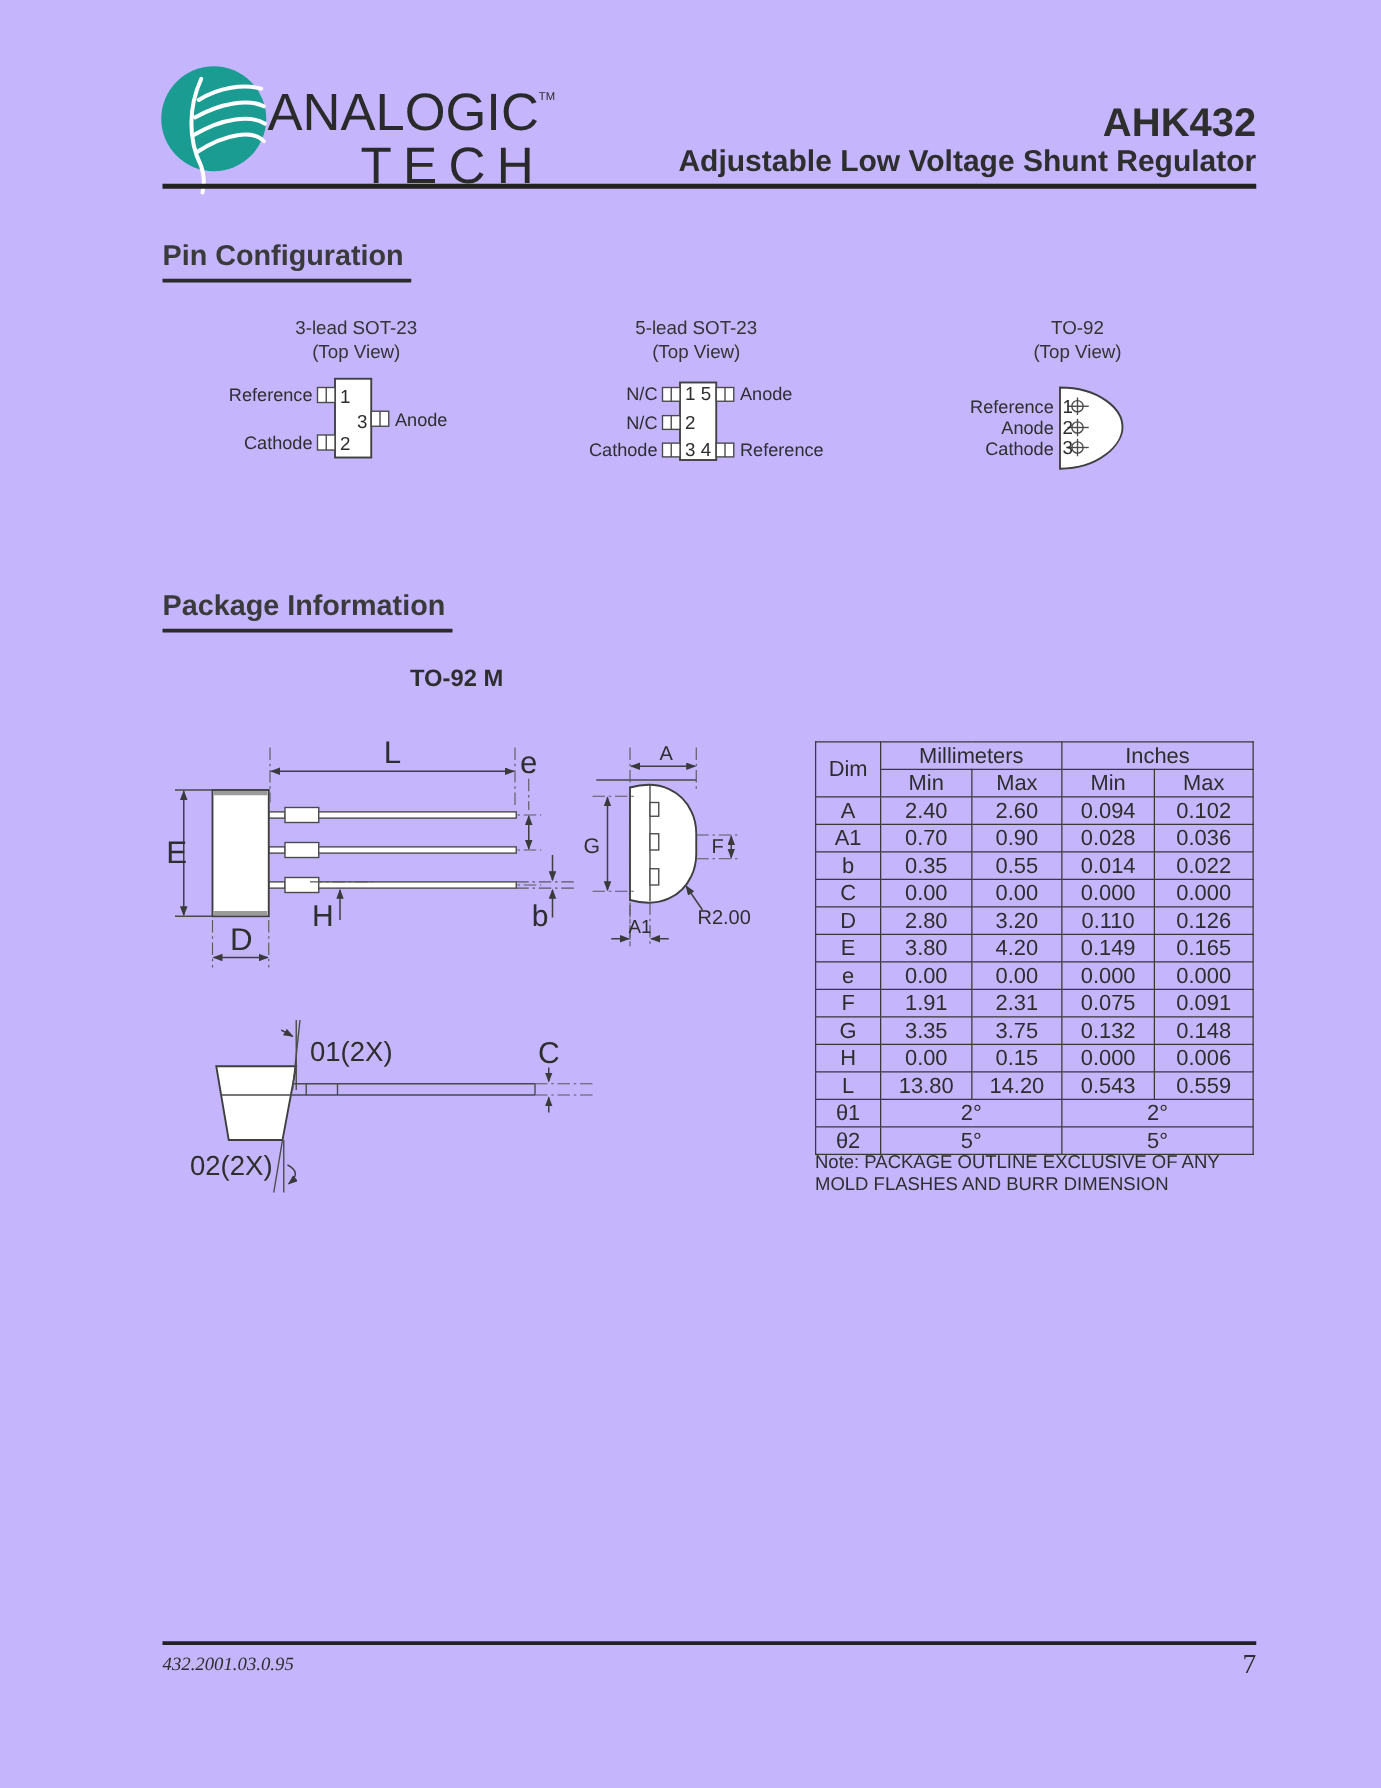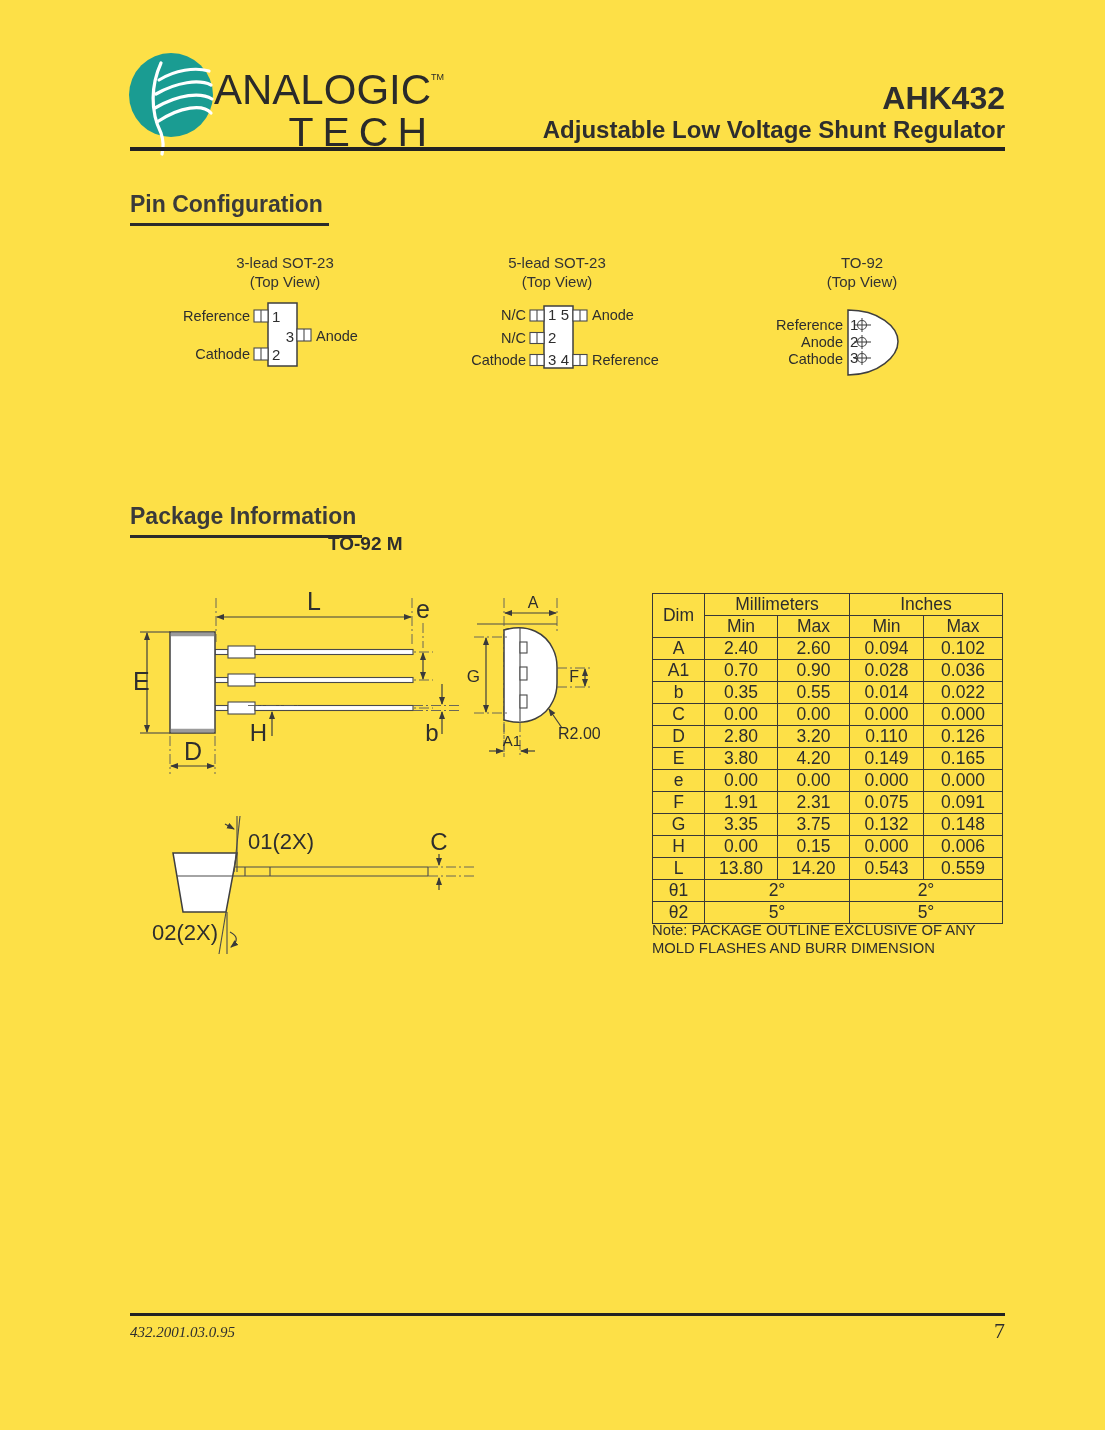--- a/index.html
+++ b/index.html
@@ -1,19 +1,19 @@
 <!DOCTYPE html>
 <html><head>
 <meta charset="utf-8">
 <style>
   * { margin:0; padding:0; box-sizing:border-box; }
   body { background:#e8e8e8; }
   .page {
     position:relative; width:1105px; height:1430px; margin:0 auto;
-    background:#fde047; font-family:"Liberation Sans", sans-serif; color:#333;
+    background:#c4b5fd; font-family:"Liberation Sans", sans-serif; color:#333;
     overflow:hidden;
   }
   .abs { position:absolute; }
 
   
   .logo-circle { left:129px; top:53px; width:84px; height:84px; }
   .logo-word { left:214px; top:55px; width:226px; text-align:left; }
   .logo-line1 { font-size:42px; font-weight:400; color:#2a2a2a; letter-spacing:0px; line-height:44px; }
   .logo-tm { font-size:9px; vertical-align:24px; letter-spacing:0; color:#2a2a2a; }
   .logo-line2 { font-size:41px; font-weight:400; color:#2a2a2a; letter-spacing:9px; line-height:40px; text-align:right; padding-right:4px; }
@@ -21,21 +21,21 @@
   .doc-subtitle { right:100px; top:116px; font-size:24px; font-weight:bold; color:#2e2e2e; text-align:center; }
   .header-rule { left:130px; top:147px; width:875px; height:4px; background:#222; }
 
   
   .section-heading {
     font-size:23px; font-weight:bold; color:#3a3a3a;
     border-bottom:3px solid #2b2b2b; padding-bottom:5px; padding-right:6px;
     display:inline-block;
   }
   .h-pinconf { left:130px; top:191px;text-align:right; }
-  .h-pkginfo { left:130px; top:503px; }
+  .h-pkginfo { left:130px; top:471px; }
   .pkg-name { left:328px; top:533px; font-size:19px; font-weight:bold; color:#2e2e2e; }
 
   
   .diag-title { width:250px; text-align:center; font-size:15px; color:#333; line-height:19px; }
 
   
   svg { overflow:visible; }
   svg text { font-family:"Liberation Sans", sans-serif; fill:#2e2e2e; }
   .ln { stroke:#3f3f3f; stroke-width:1.5; fill:none; }
   .lnthin { stroke:#4a4a4a; stroke-width:1.1; fill:none; }

